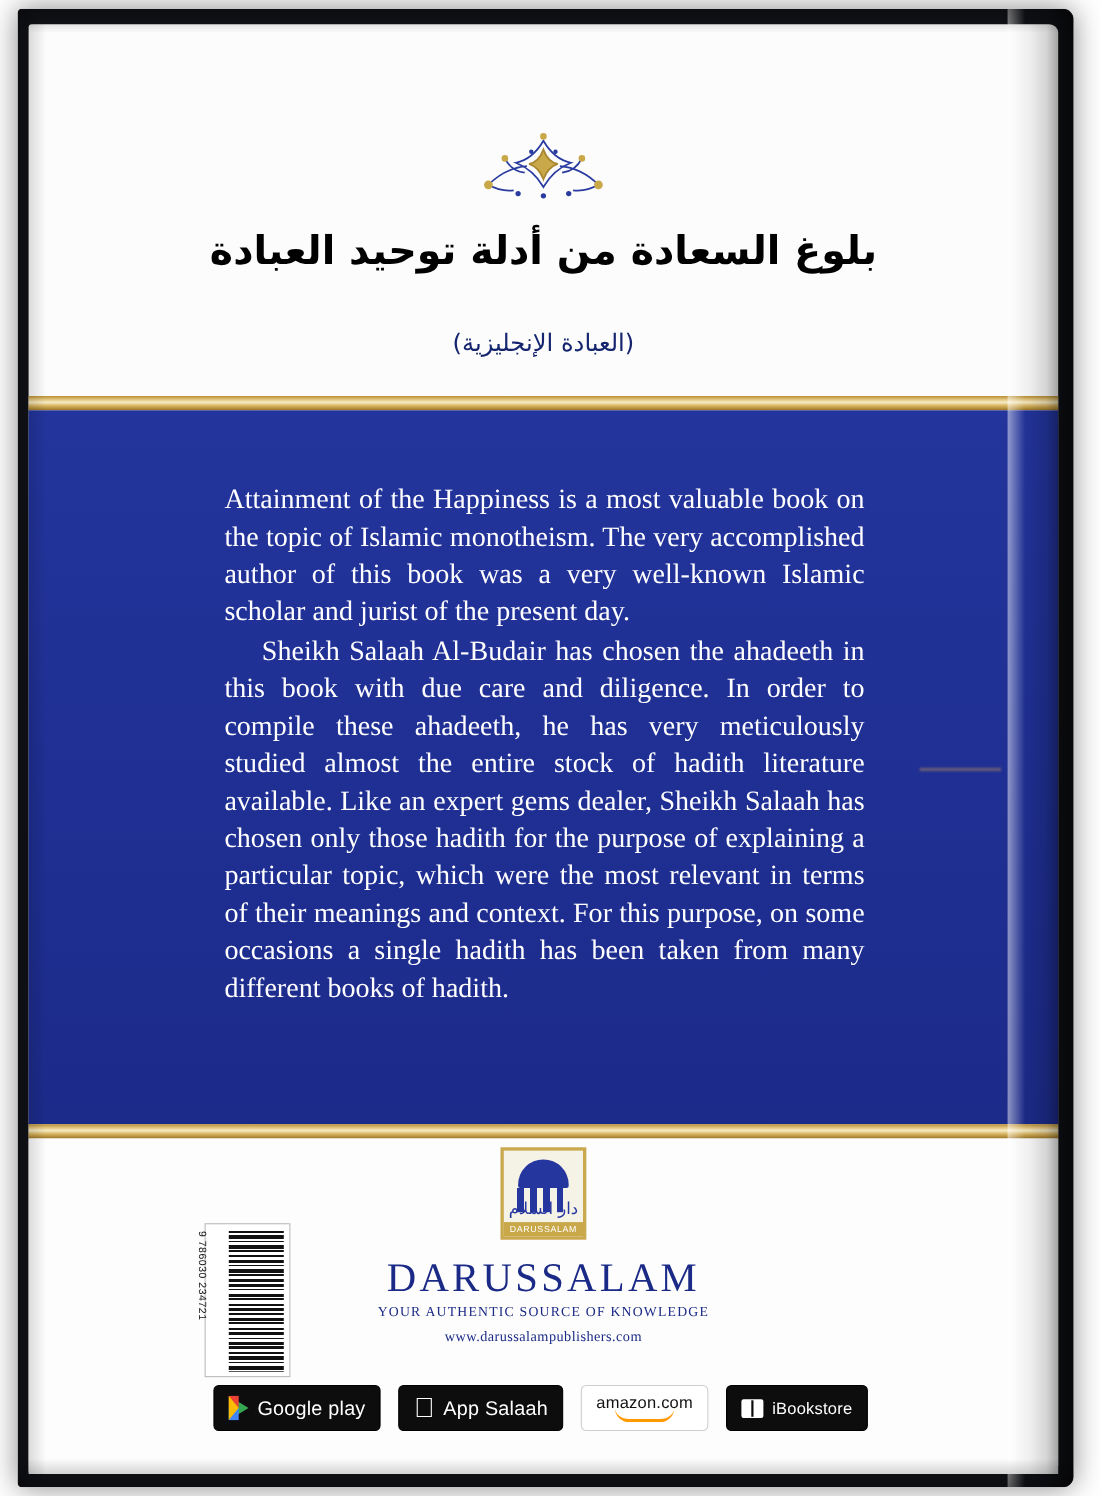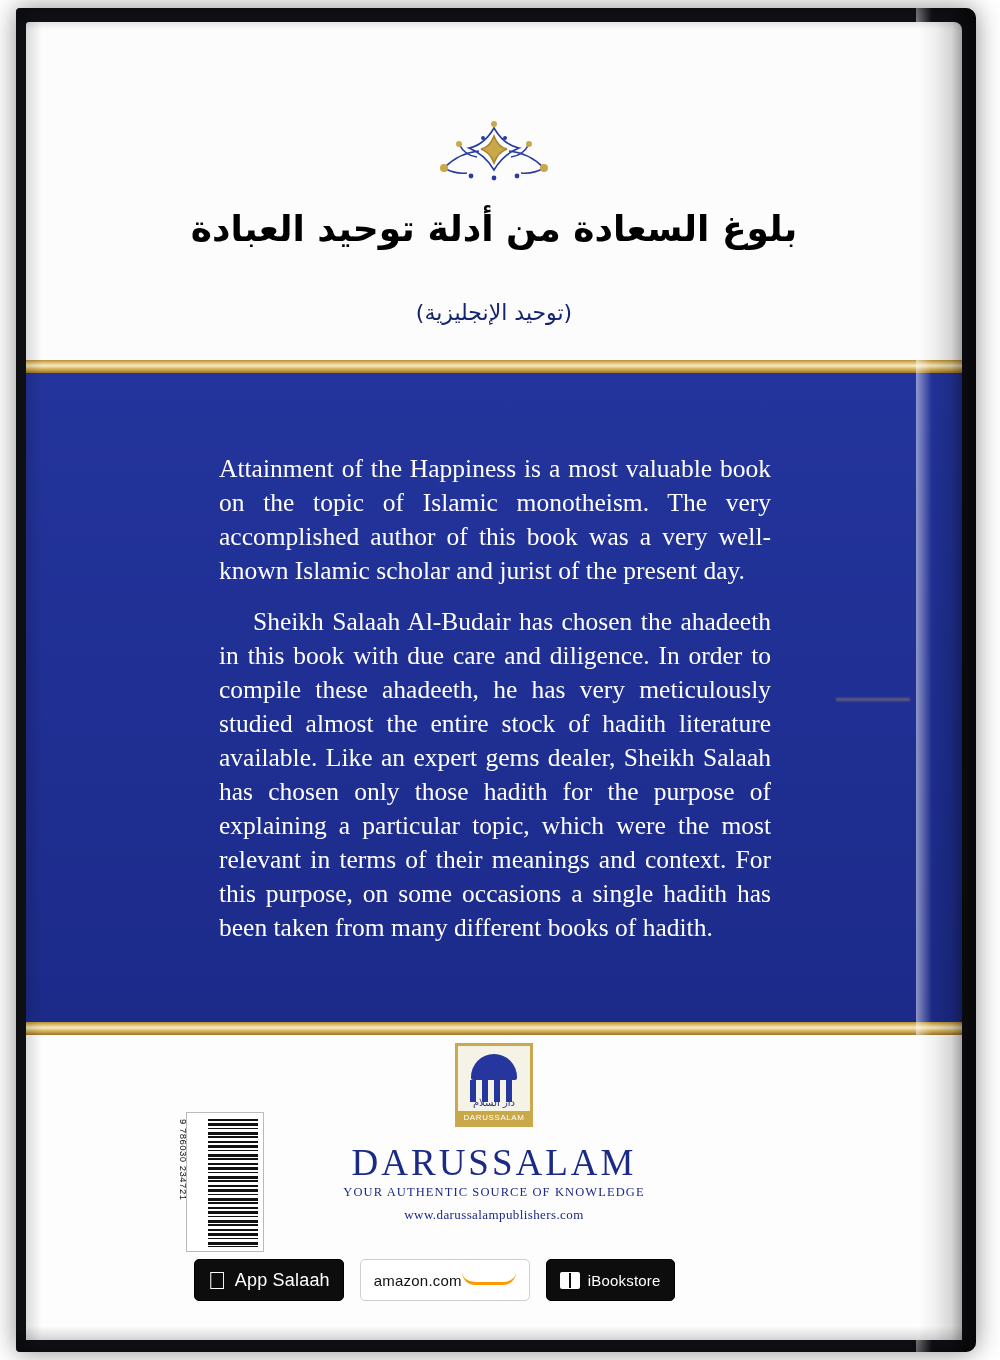--- a/index.html
+++ b/index.html
@@ -165,21 +165,21 @@
     position: absolute;
     left: 176px;
     top: 62px;
     width: 586px;
     color: #ffffff;
     font-size: 25.5px;
     line-height: 34px;
     text-align: justify;
     font-family: "Liberation Serif", serif;
   }
-  .blurb p { margin: 17px; }
+  .blurb p { margin: 2px; }
   .blurb p + p { text-indent: 34px; }
 
   
   .lower-area {
     position: absolute;
     left: 0;
     top: 1013px;
     width: 100%;
     height: 305px;
     background: #fdfdfd;
@@ -216,21 +216,21 @@
     height: 22px;
     background: repeating-linear-gradient(to right, #25369e 0 6px, #f5f2e6 6px 12px);
   }
   .logo-mark .arabic-mark {
     position: absolute;
     left: 0;
     bottom: 16px;
     width: 100%;
     text-align: center;
     color: #25369e;
-    font-size: 10px;
+    font-size: 15px;
     font-family: "DejaVu Sans", sans-serif;
   }
   .logo-mark .band {
     position: absolute;
     left: 0;
     bottom: 0;
     width: 100%;
     height: 13px;
     background: #c9a84a;
     color: #ffffff;
@@ -428,21 +428,21 @@
               <circle cx="72" cy="58" r="2.4"></circle>
               <circle cx="118" cy="58" r="2.4"></circle>
               <circle cx="95" cy="60" r="2.4"></circle>
               <circle cx="84" cy="20" r="2"></circle>
               <circle cx="106" cy="20" r="2"></circle>
             </g>
           </svg>
         </div>
 
         <div class="arabic-title">بلوغ السعادة من أدلة توحيد العبادة</div>
-        <div class="arabic-sub">(توحيد الإنجليزية)</div>
+        <div class="arabic-sub">(العبادة الإنجليزية)</div>
       </div>
 
       <div class="gold-bar top"></div>
 
       <div class="blue-panel">
         <div class="blurb">
           <p>Attainment of the Happiness is a most valuable book on the topic of Islamic monotheism. The very accomplished author of this book was a very well-known Islamic scholar and jurist of the present day.</p>
           <p>Sheikh Salaah Al-Budair has chosen the ahadeeth in this book with due care and diligence. In order to compile these ahadeeth, he has very meticulously studied almost the entire stock of hadith literature available. Like an expert gems dealer, Sheikh Salaah has chosen only those hadith for the purpose of explaining a particular topic, which were the most relevant in terms of their meanings and context. For this purpose, on some occasions a single hadith has been taken from many different books of hadith.</p>
         </div>
       </div>
@@ -463,28 +463,32 @@
         <div class="pub-url">www.darussalampublishers.com</div>
       </div>
 
       <div class="barcode">
         <div class="isbn">9 786030 234721</div>
         <div class="bars"></div>
       </div>
 
       <div class="badges">
 
+        <div class="badge dark">
+          <span class="gp-tri"></span>
+          <span class="btxt">Google play</span>
+        </div>
 
         <div class="badge dark">
           <span class="apple-glyph"></span>
           <span class="btxt">App Salaah</span>
         </div>
 
         <div class="badge light">
-          <span style="display:flex;flex-direction:row;align-items:center;">
+          <span style="display:flex;flex-direction:column;align-items:center;">
             <span class="btxt small">amazon.com</span>
             <span class="amazon-smile"></span>
           </span>
         </div>
 
         <div class="badge dark">
           <span class="ibook-glyph"></span>
           <span class="btxt small">iBookstore</span>
         </div>
       </div>

